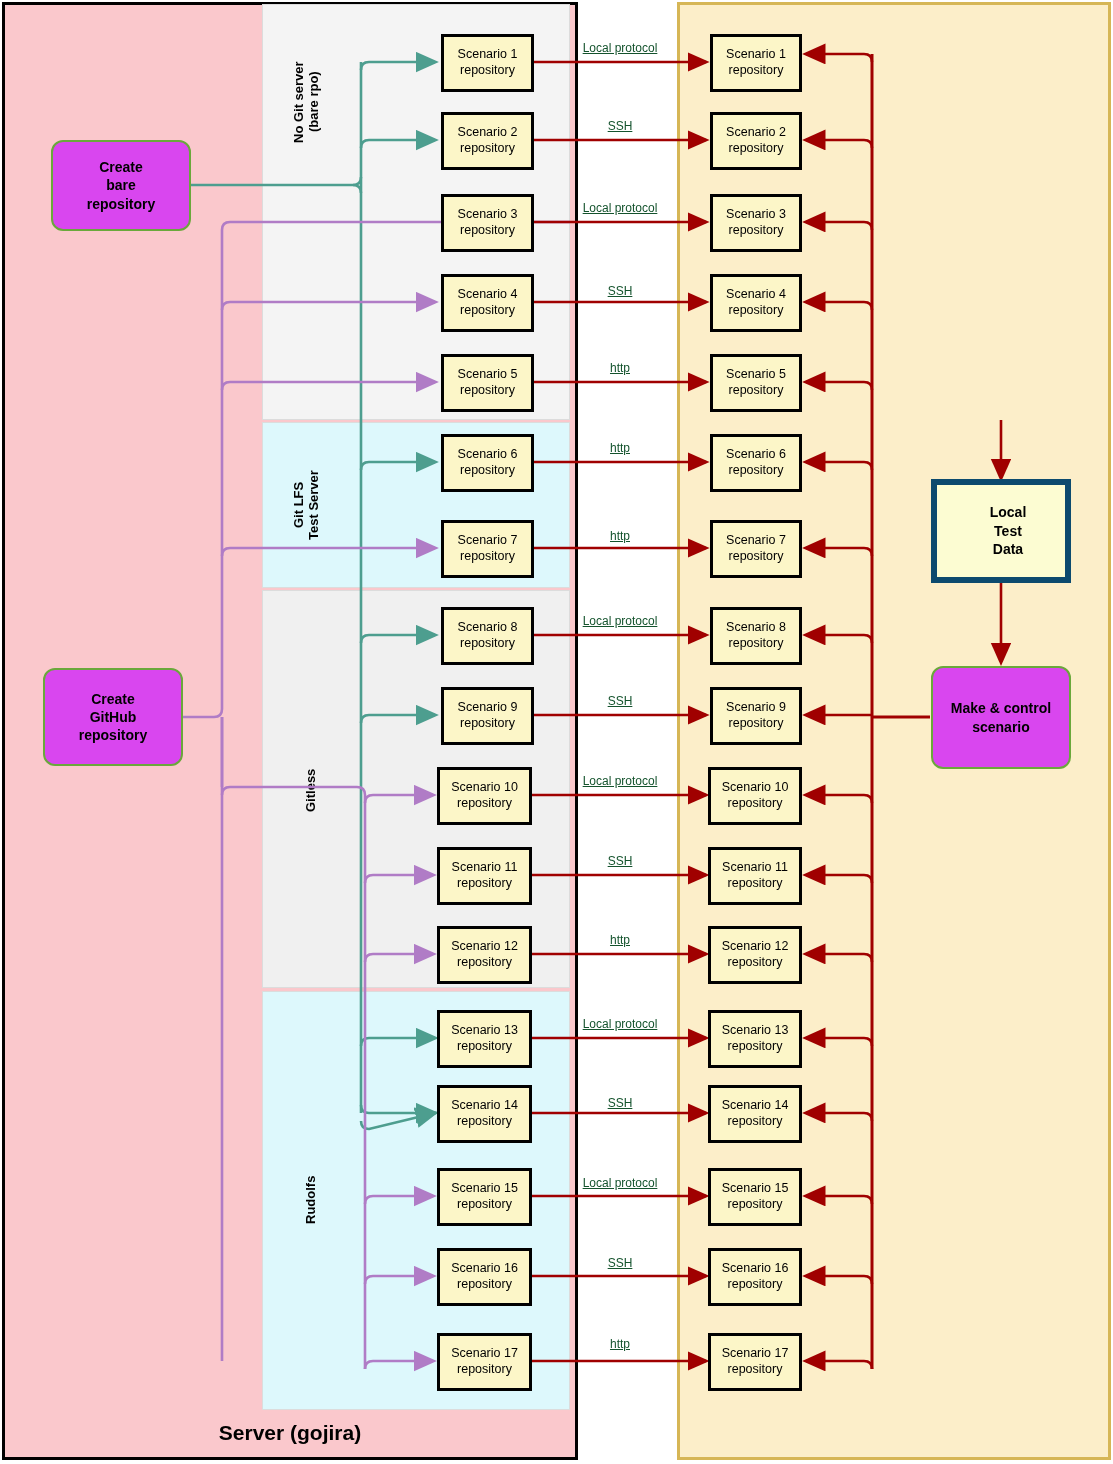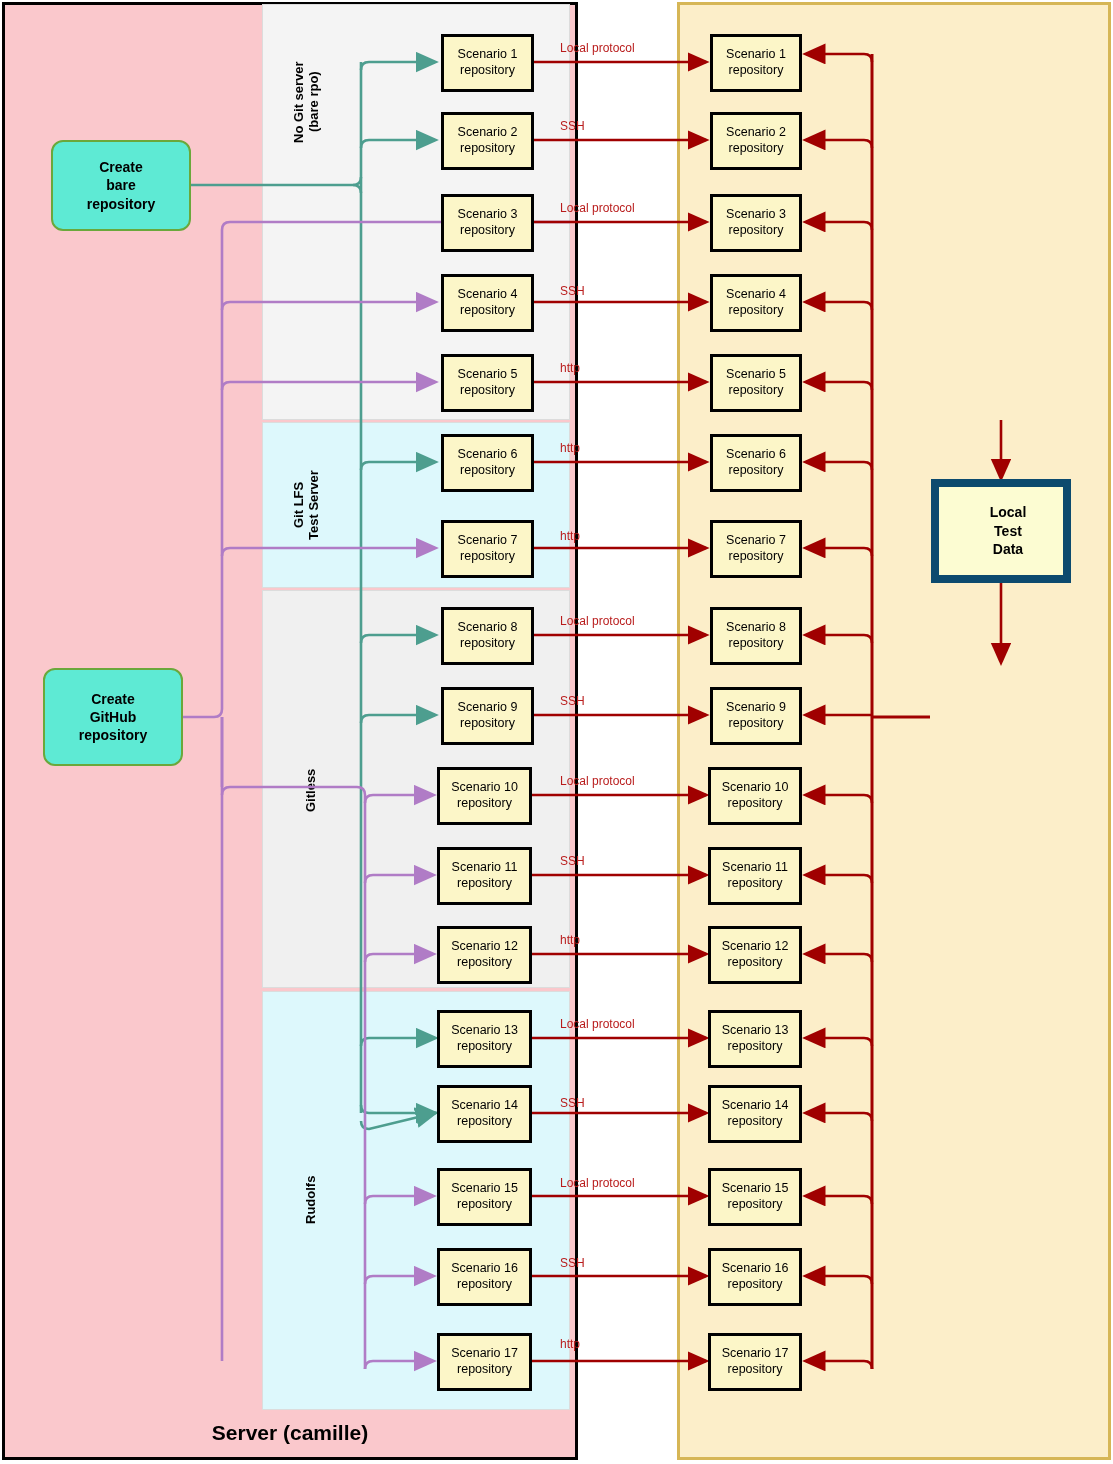--- a/index.html
+++ b/index.html
@@ -7,27 +7,27 @@
   #root{position:relative;width:1113px;height:1464px;overflow:hidden;background:#fff;}
   .panel{position:absolute;box-sizing:border-box;}
   #server-panel{left:2px;top:2px;width:576px;height:1458px;background:#fac8cc;border:3px solid #000;}
   #client-panel{left:677px;top:2px;width:434px;height:1458px;background:#fceec9;border:3px solid #d6b656;}
   .band{position:absolute;box-sizing:border-box;border:1px solid #dcdcdc;}
   .band-label{position:absolute;font-weight:bold;font-size:13px;color:#000;
       writing-mode:vertical-rl;transform:rotate(180deg);white-space:pre-line;text-align:center;line-height:1.15;}
   .sbox{position:absolute;box-sizing:border-box;background:#fcf6c8;border:3px solid #000;
       display:flex;align-items:center;justify-content:center;text-align:center;
       font-size:12.5px;line-height:1.25;color:#000;}
-  .gbox{position:absolute;box-sizing:border-box;background:#5eead4;border:2px solid #6aa83b;border-radius:12px;
+  .gbox{position:absolute;box-sizing:border-box;background:#d946ef;border:2px solid #6aa83b;border-radius:12px;
       display:flex;align-items:center;justify-content:center;text-align:center;
       font-weight:bold;font-size:14px;line-height:1.3;color:#000;}
-  .pbox{position:absolute;box-sizing:border-box;background:#fcfcd2;border:8px solid #0c4a6e;
+  .pbox{position:absolute;box-sizing:border-box;background:#fcfcd2;border:6px solid #0c4a6e;
       display:flex;align-items:center;justify-content:center;text-align:center;
       font-weight:bold;font-size:14px;line-height:1.35;color:#000;padding-left:14px;}
-  .proto{position:absolute;font-size:12px;color:#b91c1c;white-space:nowrap;}
+  .proto{position:absolute;font-size:12px;color:#14532d;text-align:center;white-space:nowrap;text-decoration:underline;}
   .footer{position:absolute;font-weight:bold;font-size:21px;color:#000;text-align:center;}
   svg.wires{position:absolute;left:0;top:0;width:1113px;height:1464px;pointer-events:none;}
 </style>
 </head>
 <body>
 
 <div id="root">
 
   <div class="panel" id="server-panel"></div>
   <div class="panel" id="client-panel"></div>
@@ -154,20 +154,22 @@
   <div class="gbox" style="left:51px;top:140px;width:140px;height:91px;white-space:pre-line;">Create
 bare
 repository</div>
   <div class="gbox" style="left:43px;top:668px;width:140px;height:98px;white-space:pre-line;">Create
 GitHub
 repository</div>
 
   <div class="pbox" style="left:931px;top:479px;width:140px;height:104px;white-space:pre-line;">Local
 Test
 Data</div>
+  <div class="gbox" style="left:931px;top:666px;width:140px;height:103px;white-space:pre-line;">Make &amp; control
+scenario</div>
 
   <div class="sbox" style="left:441px;top:34px;width:93px;height:58px;white-space:pre-line;">Scenario 1
 repository</div>
   <div class="sbox" style="left:441px;top:112px;width:93px;height:58px;white-space:pre-line;">Scenario 2
 repository</div>
   <div class="sbox" style="left:441px;top:194px;width:93px;height:58px;white-space:pre-line;">Scenario 3
 repository</div>
   <div class="sbox" style="left:441px;top:274px;width:93px;height:58px;white-space:pre-line;">Scenario 4
 repository</div>
   <div class="sbox" style="left:441px;top:354px;width:93px;height:58px;white-space:pre-line;">Scenario 5
@@ -243,15 +245,15 @@
   <div class="proto" style="left:560px;top:694px;width:120px;">SSH</div>
   <div class="proto" style="left:560px;top:774px;width:120px;">Local protocol</div>
   <div class="proto" style="left:560px;top:854px;width:120px;">SSH</div>
   <div class="proto" style="left:560px;top:933px;width:120px;">http</div>
   <div class="proto" style="left:560px;top:1017px;width:120px;">Local protocol</div>
   <div class="proto" style="left:560px;top:1096px;width:120px;">SSH</div>
   <div class="proto" style="left:560px;top:1176px;width:120px;">Local protocol</div>
   <div class="proto" style="left:560px;top:1256px;width:120px;">SSH</div>
   <div class="proto" style="left:560px;top:1337px;width:120px;">http</div>
 
-  <div class="footer" style="left:2px;top:1421px;width:576px;">Server (camille)</div>
+  <div class="footer" style="left:2px;top:1421px;width:576px;">Server (gojira)</div>
 
 </div>
 
 </body></html>

